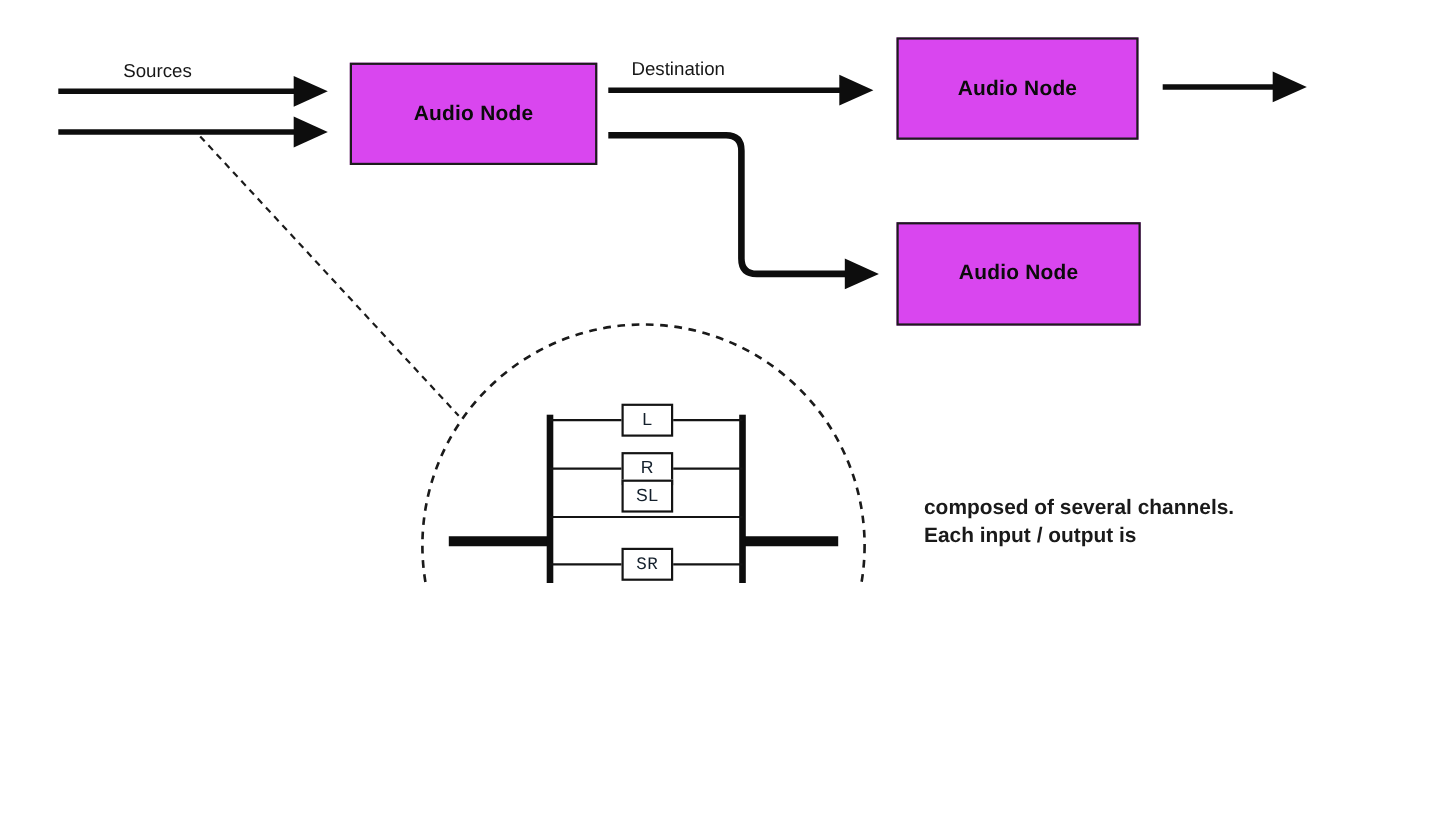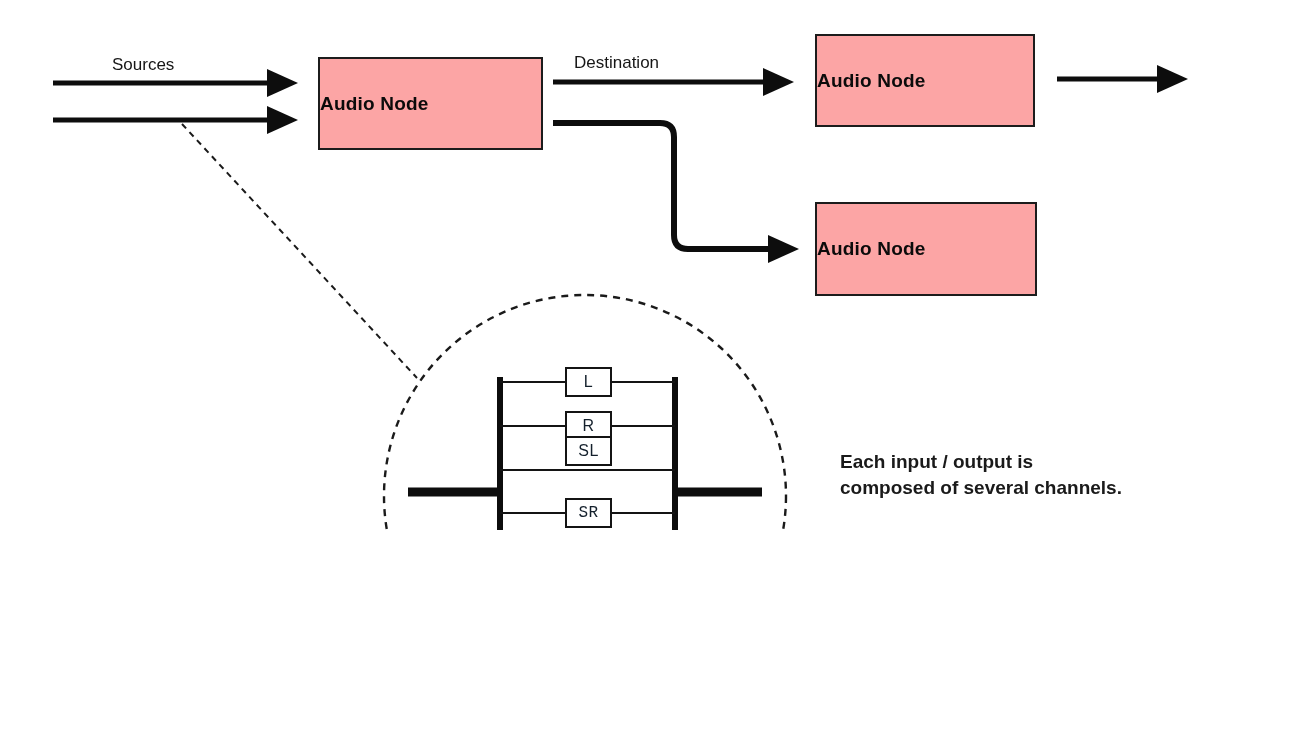--- a/index.html
+++ b/index.html
@@ -11,24 +11,25 @@
     overflow: hidden;
     font-family: "Liberation Sans", sans-serif;
     color: #111111;
   }
   .layer-svg {
     position: absolute;
     inset: 0;
   }
   .audio-node {
     position: absolute;
-    background: #fca5a5;
+    background: #d946ef;
     border: 2px solid #1c1c1c;
     display: flex;
     align-items: center;
+    justify-content: center;
     box-sizing: border-box;
   }
   .audio-node .node-label {
     font-weight: 700;
     font-size: 19px;
     color: #0b0b0b;
     letter-spacing: 0.2px;
   }
   .flow-label {
     position: absolute;
@@ -124,17 +125,17 @@
   </div>
 
   <div class="channel-box" style="left:565px; top:367px;">L</div>
   <div class="channel-box" style="left:565px; top:411px;">R</div>
   <div class="channel-box" style="left:565px; top:436px;">SL</div>
   <div class="channel-box" style="left:565px; top:498px;font-family:Liberation Mono, monospace;">SR</div>
   <div class="channel-box" style="left:565px; top:542px;">C</div>
   <div class="channel-box" style="left:565px; top:586px;text-align:right;">LFE</div>
 
   <div class="annotation">
+    <div>composed of several channels.</div>
     <div>Each input / output is</div>
-    <div>composed of several channels.</div>
   </div>
 
 </div>
 
 </body></html>

